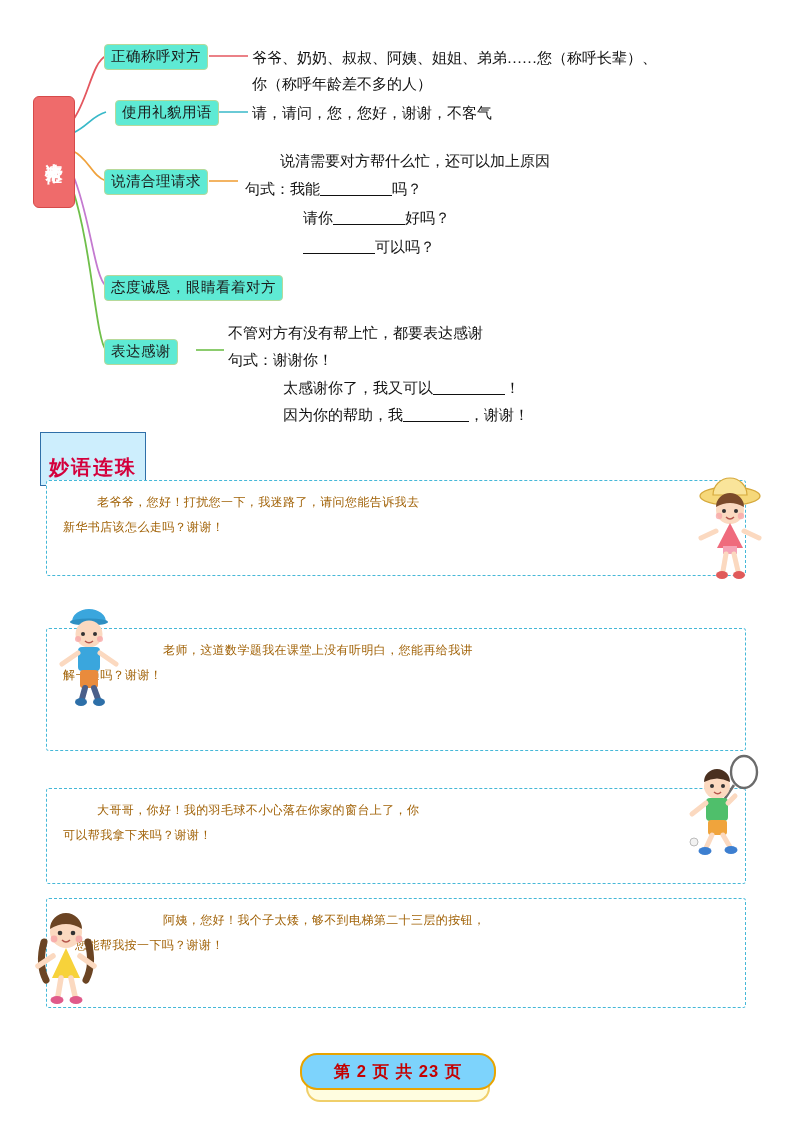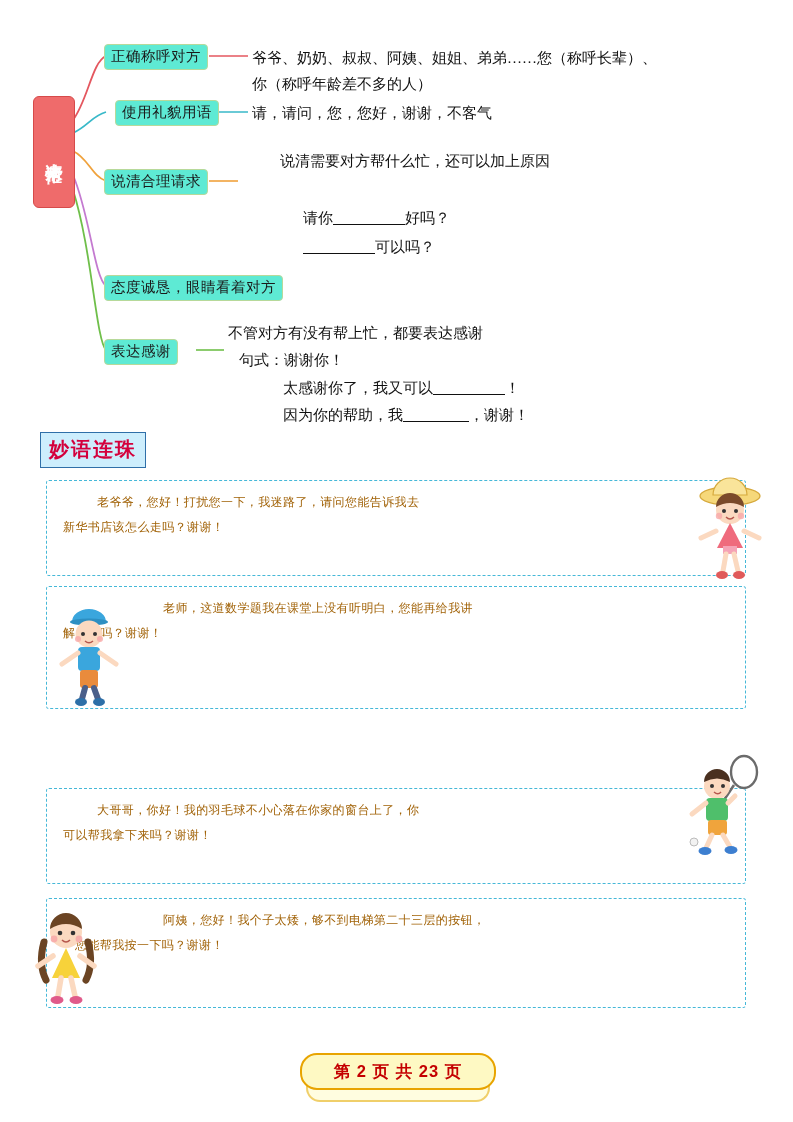--- a/index.html
+++ b/index.html
@@ -86,21 +86,21 @@
   .section-title {
     position: absolute;
     left: 40px;
     top: 432px;
     background: #cdeefd;
     border: 1.5px solid #2f6fa8;
     color: #d4003c;
     font-weight: bold;
     font-size: 20px;
     letter-spacing: 2px;
-    padding: 3px 8px 4px 8px;
+    padding: 21px 8px 4px 8px;
     font-family: "Liberation Sans", sans-serif;
   }
 
   
   .example-box {
     position: absolute;
     left: 46px;
     width: 700px;
     border: 1.5px dashed #45b8d8;
     border-radius: 3px;
@@ -123,21 +123,21 @@
     pointer-events: none;
   }
 
   
   .page-pill {
     position: absolute;
     left: 300px;
     top: 1053px;
     width: 192px;
     height: 33px;
-    background: #fef9c3;
+    background: #7dd3fc;
     border: 2px solid #e8a400;
     border-radius: 17px;
     color: #c40000;
     font-weight: bold;
     font-size: 16.5px;
     letter-spacing: 1px;
     display: flex;
     align-items: center;
     justify-content: center;
     font-family: "Liberation Sans", sans-serif;
@@ -184,28 +184,29 @@
 
   <div class="branch-label" style="left:104px; top:44px;">正确称呼对方</div>
   <div class="content-text" style="left:252px; top:47px;">爷爷、奶奶、叔叔、阿姨、姐姐、弟弟……您（称呼长辈）、</div>
   <div class="content-text" style="left:252px; top:73px;">你（称呼年龄差不多的人）</div>
 
   <div class="branch-label" style="left:100px; top:100px;margin-left:15px;">使用礼貌用语</div>
   <div class="content-text" style="left:252px; top:102px;">请，请问，您，您好，谢谢，不客气</div>
 
   <div class="branch-label" style="left:104px; top:169px;">说清合理请求</div>
   <div class="content-text" style="left:245px; top:150px;margin-left:35px;">说清需要对方帮什么忙，还可以加上原因</div>
+  <div class="content-text" style="left:245px; top:178px;">句式：我能<span class="blank"></span>吗？</div>
   <div class="content-text" style="left:303px; top:207px;text-align:right;">请你<span class="blank"></span>好吗？</div>
   <div class="content-text" style="left:303px; top:236px;"><span class="blank"></span>可以吗？</div>
 
   <div class="branch-label" style="left:104px; top:275px;">态度诚恳，眼睛看着对方</div>
 
   <div class="branch-label" style="left:104px; top:339px;">表达感谢</div>
   <div class="content-text" style="left:228px; top:322px;">不管对方有没有帮上忙，都要表达感谢</div>
-  <div class="content-text" style="left:228px; top:349px;margin-left:11px;">句式：谢谢你！</div>
+  <div class="content-text" style="left:228px; top:349px;">句式：谢谢你！</div>
   <div class="content-text" style="left:283px; top:377px;">太感谢你了，我又可以<span class="blank"></span>！</div>
   <div class="content-text" style="left:283px; top:404px;">因为你的帮助，我<span class="blank short"></span>，谢谢！</div>
 </div>
 
 <div class="section-title">妙语连珠</div>
 
 <div class="example-box" style="top:480px; height:96px;">
   <div class="example-text">
     <div><span class="indent"></span><span>老爷爷，您好！打扰您一下，我迷路了，请问您能告诉我去</span></div>
     <div><span>新华书店该怎么走吗？谢谢！</span></div>
@@ -227,21 +228,21 @@
     <rect x="38" y="70" width="14" height="8" fill="#f5a3b6"></rect>
     <line x1="31" y1="55" x2="16" y2="62" stroke="#fbd9c0" stroke-width="5" stroke-linecap="round"></line>
     <line x1="59" y1="55" x2="74" y2="62" stroke="#fbd9c0" stroke-width="5" stroke-linecap="round"></line>
     <line x1="41" y1="78" x2="38" y2="95" stroke="#fbd9c0" stroke-width="5" stroke-linecap="round"></line>
     <line x1="49" y1="78" x2="53" y2="95" stroke="#fbd9c0" stroke-width="5" stroke-linecap="round"></line>
     <ellipse cx="37" cy="99" rx="6" ry="4" fill="#e05a5a"></ellipse>
     <ellipse cx="54" cy="99" rx="6" ry="4" fill="#e05a5a"></ellipse>
   </svg>
 </div>
 
-<div class="example-box" style="top:586px; height:123px;">
+<div class="example-box" style="top:628px; height:123px;">
   <div class="example-text">
     <div><span class="indent" style="width:100px;"></span><span>老师，这道数学题我在课堂上没有听明白，您能再给我讲</span></div>
     <div><span>解一遍吗？谢谢！</span></div>
   </div>
 </div>
 
 <div class="figure" style="left:44px; top:598px;">
   <svg width="90" height="110" viewBox="0 0 90 110">
     <path d="M28 24 a17 13 0 0 1 34 0 z" fill="#3aa6dd"></path>
     <ellipse cx="45" cy="24" rx="19" ry="3.4" fill="#2d8fc2"></ellipse>

